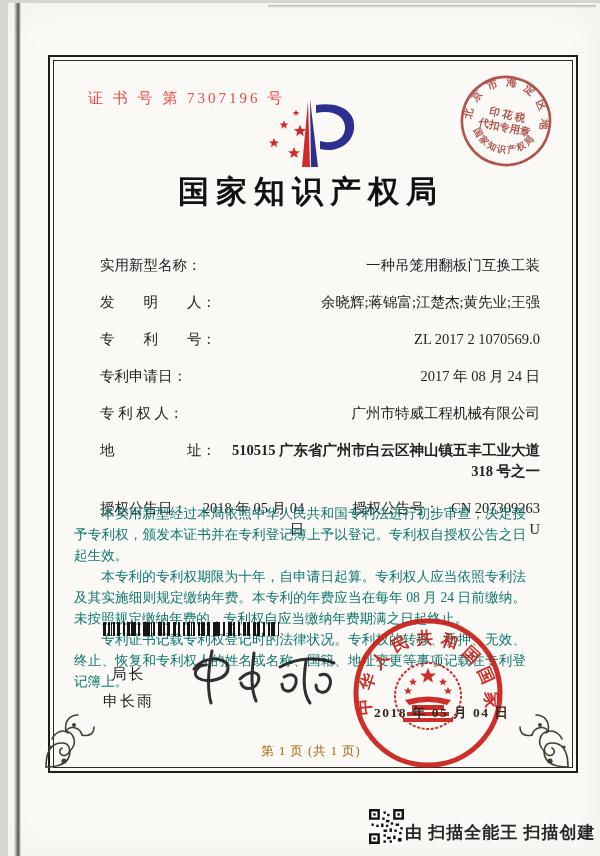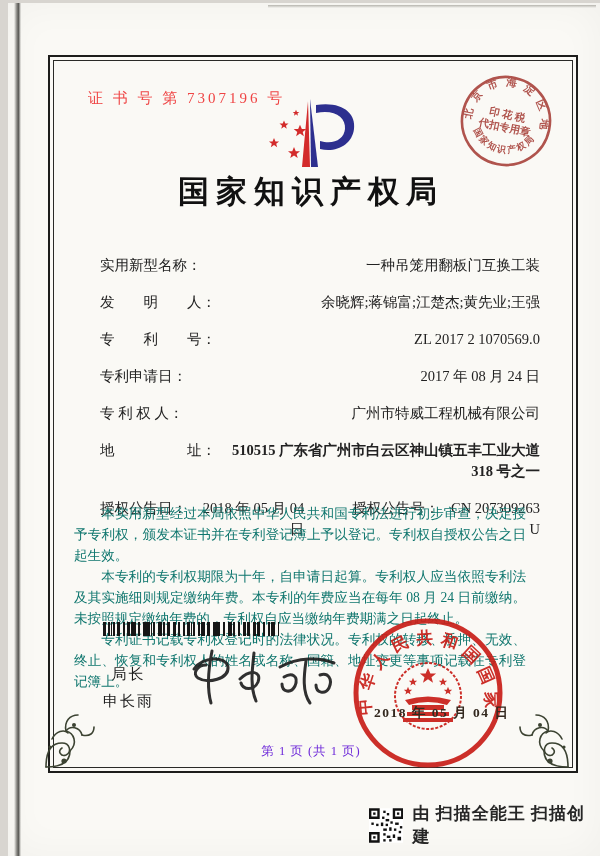--- a/index.html
+++ b/index.html
@@ -80,31 +80,31 @@
   .signature{position:absolute;left:172px;top:634px;width:180px;height:80px;}
 
   .seal{position:absolute;left:343px;top:613px;width:154px;height:154px;opacity:.93;}
   .seal-date{
     position:absolute;left:366px;top:701px;
     font-size:13.5px;letter-spacing:1.5px;color:#33291f;font-weight:600;
     z-index:3;
   }
   .footer-page{
     position:absolute;left:40px;top:740px;width:526px;text-align:center;
-    font-size:12.5px;letter-spacing:1px;color:#6d28d9;
+    font-size:12.5px;letter-spacing:1px;color:#a16207;
   }
 
   .tax-stamp{
     position:absolute;left:450px;top:70px;width:96px;height:96px;
     transform:rotate(12deg);opacity:.82;
   }
 
   .scanner-note{
     position:absolute;left:361px;top:803px;height:38px;
-    display:flex;align-items:center;gap:9px;
+    display:flex;align-items:flex-end;gap:1px;
   }
   .qr-icon{width:35px;height:35px;}
   .scanner-text{
     font-size:17px;font-weight:600;letter-spacing:1px;color:#262626;
     font-family:"Liberation Serif","DejaVu Serif",serif;
   }
 </style>
 </head>
 <body>
 

